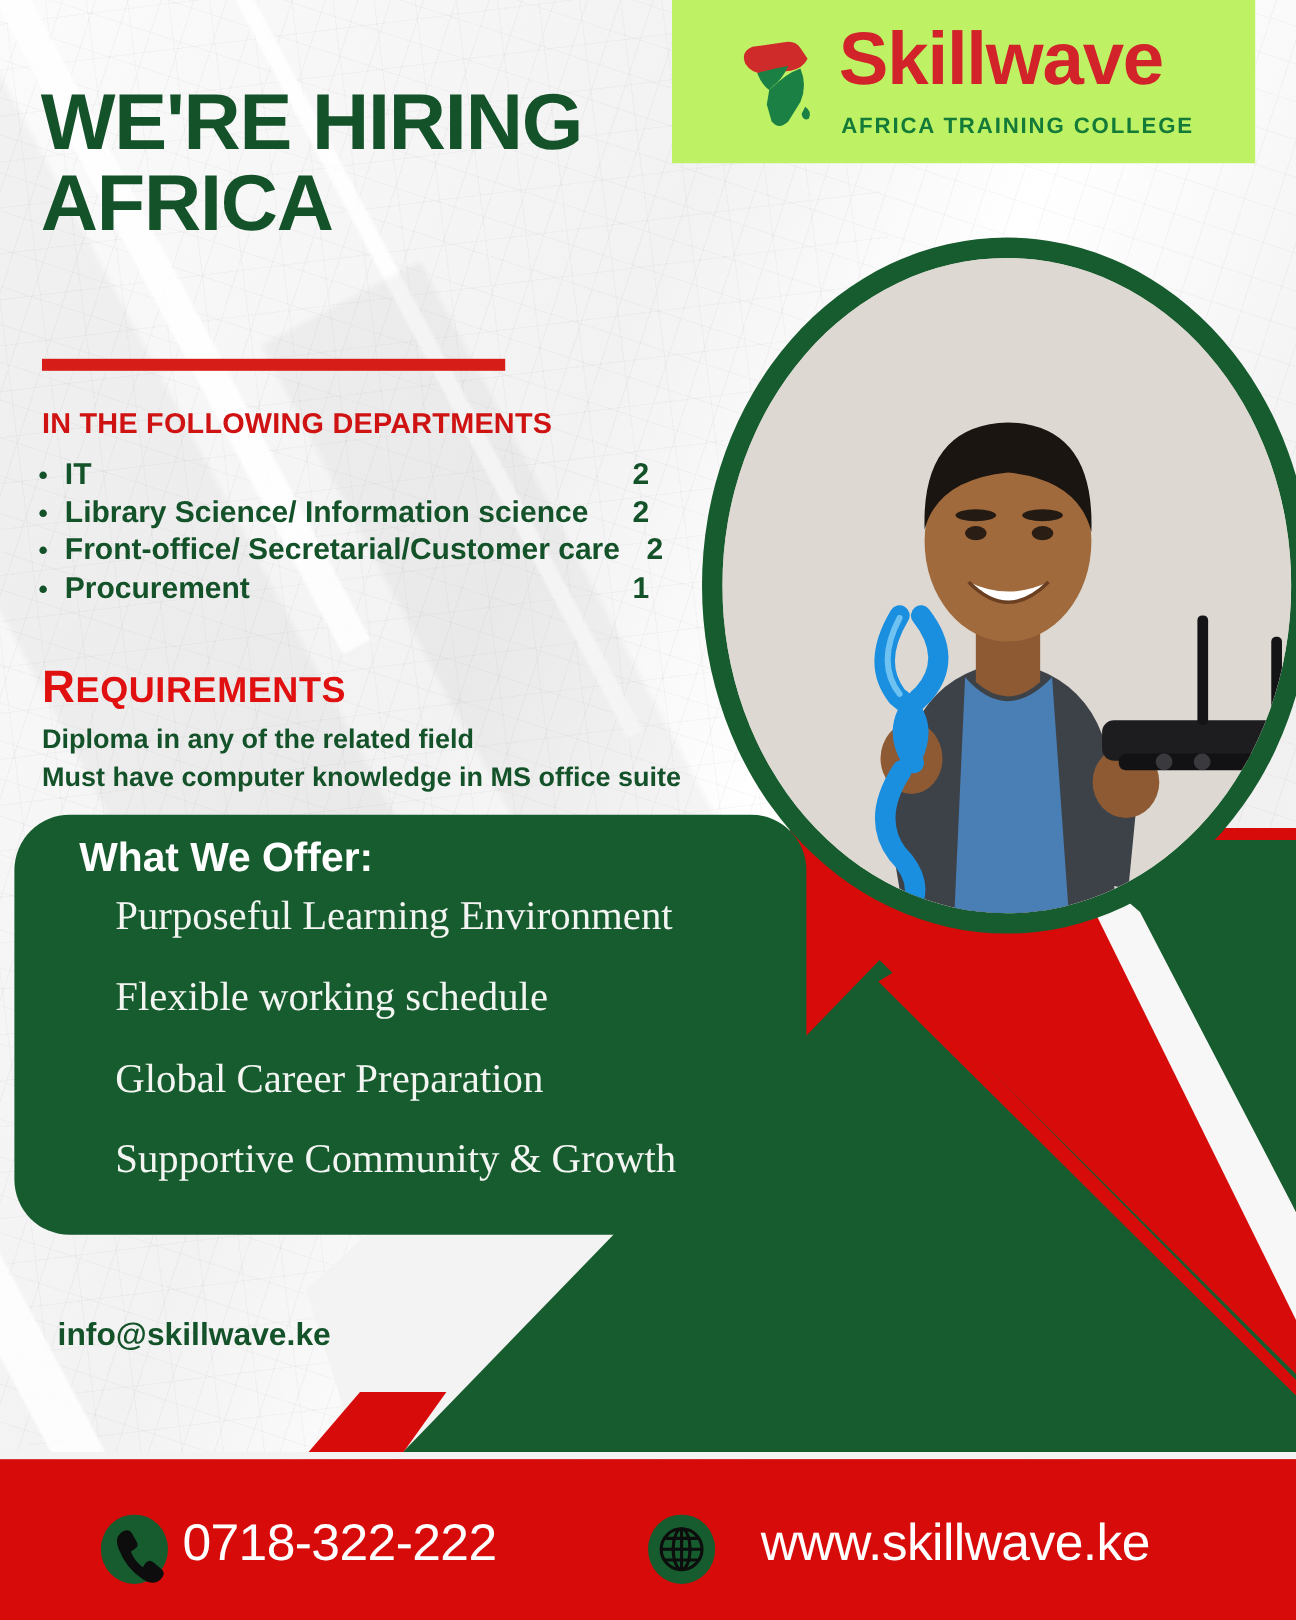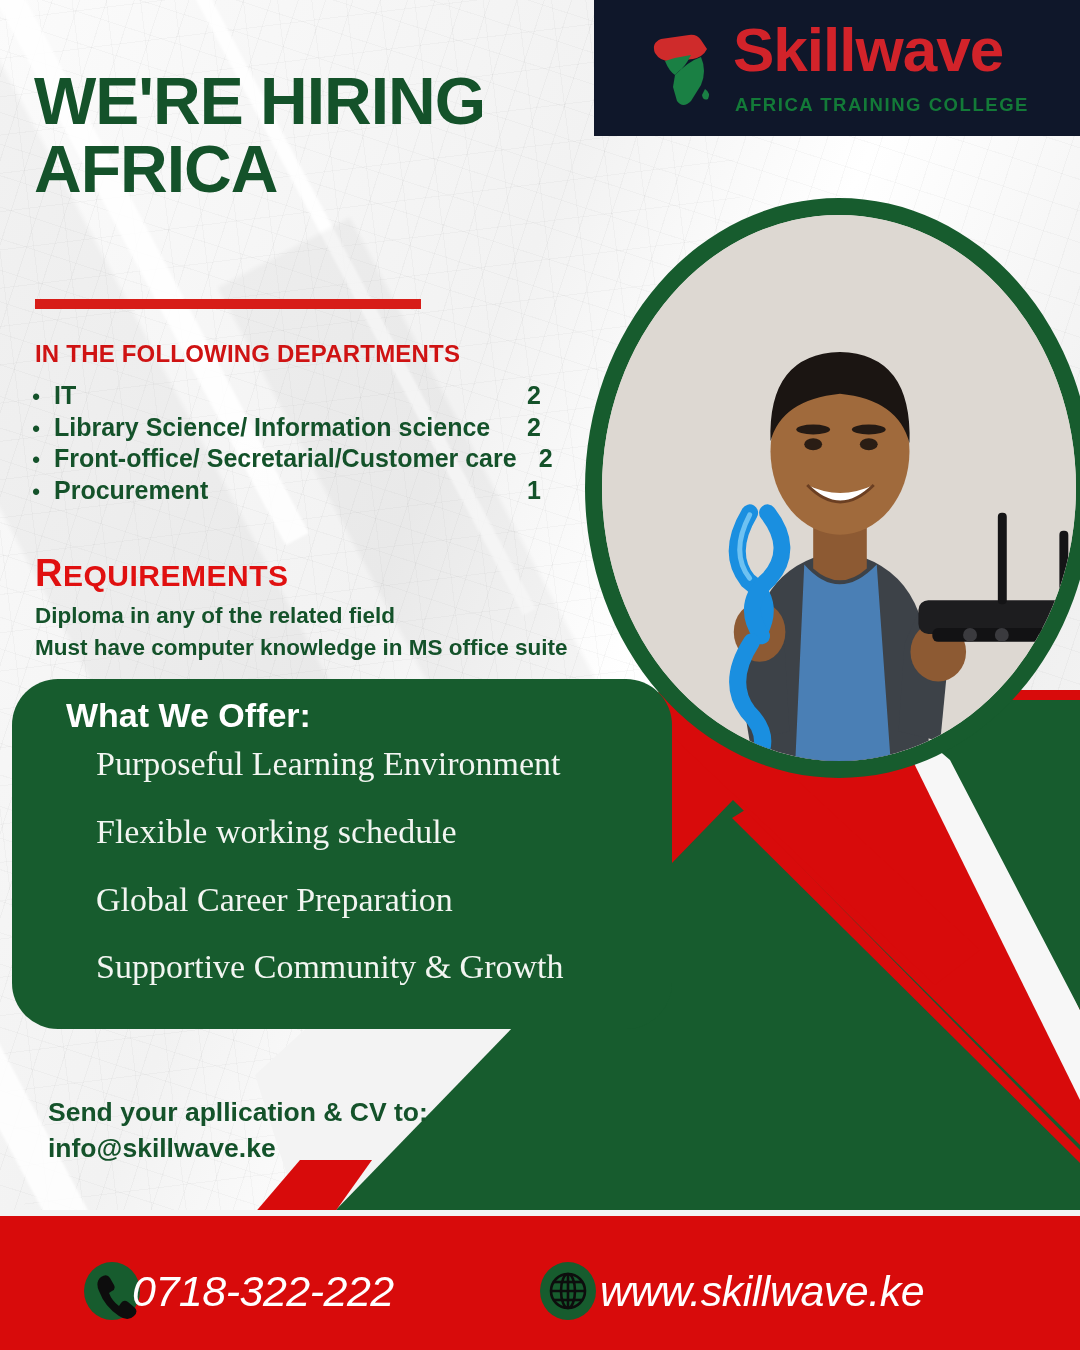--- a/index.html
+++ b/index.html
@@ -26,22 +26,22 @@
         repeating-linear-gradient(2deg,rgba(0,0,0,.05) 0 1px,rgba(0,0,0,0) 1px 38px);}
   .bg-streak{position:absolute;background:rgba(255,255,255,.85);transform:rotate(-28deg);filter:blur(1px);}
   .bg-shade{position:absolute;background:rgba(0,0,0,.035);transform:rotate(-28deg);filter:blur(2px);}
 
   
   .geo{position:absolute;inset:0;}
   .geo svg{position:absolute;inset:0;}
 
   
   .logo-card{
-    position:absolute;left:594px;top:0;width:486px;height:136px;
-    background:#0f172a;display:flex;align-items:center;justify-content:center;gap:14px;
+    position:absolute;left:560px;top:0;width:486px;height:136px;
+    background:#bef264;display:flex;align-items:center;justify-content:center;gap:14px;
     box-shadow:0 0 0 0 rgba(0,0,0,0);
     text-align:center;
   }
   .logo-map{width:74px;height:78px;flex:none;margin-top:4px;}
   .logo-words{display:flex;flex-direction:column;align-items:flex-start;}
   .logo-name{font-size:62px;font-weight:bold;color:#d2232a;line-height:.96;letter-spacing:-1px;}
   .logo-sub{font-size:18.5px;font-weight:bold;color:#137a38;letter-spacing:1.55px;
             margin-top:14px;margin-left:2px;}
 
   
@@ -75,26 +75,26 @@
               font-family:"Liberation Serif",serif;}
   .offer-list li{color:#f2f5f1;font-size:34px;line-height:1.14;margin-bottom:29px;}
 
   
   .apply-head{position:absolute;left:48px;top:1046px;color:#14522a;font-weight:bold;font-size:37px;}
   .apply-body{position:absolute;left:48px;top:1094px;color:#14522a;font-weight:bold;font-size:26.5px;
               line-height:1.37;}
 
   
   .footer{position:absolute;left:0;top:1216px;width:1080px;height:134px;background:#d80b0b;}
-  .f-item{position:absolute;display:flex;align-items:center;gap:0;font-style:italic;}
+  .f-item{position:absolute;display:flex;align-items:flex-start;gap:20px;}
   .f-phone{left:84px;top:1262px;}
   .f-web{left:540px;top:1262px;}
   .f-ico{width:56px;height:58px;flex:none;}
   .f-text{color:#ffffff;font-size:43px;letter-spacing:-.5px;}
-  .f-web .f-text{margin-left:4px;}
+  .f-web .f-text{margin-left:18px;}
   .f-phone .f-text{margin-left:-8px;}
 
   
   .portrait{position:absolute;left:585px;top:198px;width:508px;height:580px;border-radius:50%;
             border:17px solid #175c2e;overflow:hidden;background:#ddd8d2;box-sizing:border-box;}
   .portrait svg{display:block;width:100%;height:100%;}
 </style>
 </head>
 <body>
 
@@ -231,21 +231,20 @@
   <div class="offer-box"></div>
   <div class="offer-title">What We Offer:</div>
   <ul class="offer-list">
     <li>Purposeful Learning Environment</li>
     <li>Flexible working schedule</li>
     <li>Global Career Preparation</li>
     <li>Supportive Community &amp; Growth</li>
   </ul>
 
   <div class="apply-body">
-    <div>Send your apllication &amp; CV to:</div>
     <div>info@skillwave.ke</div>
   </div>
 
   <div class="footer"></div>
 
   <div class="f-item f-phone">
     <svg class="f-ico" viewBox="0 0 56 58">
       <ellipse cx="28" cy="29" rx="28" ry="29" fill="#175c2e"></ellipse>
       <path d="M17 15 q6 -4 9 1 l4 7 q2 4 -2 6 l-3 2 q3 8 10 13 l2 -3 q3 -4 7 -1 l6 5 q5 4 0 9 q-6 6 -15 0 Q21 45 15 29 q-4 -9 2 -14 z" fill="#0d0d0d"></path>
     </svg>

